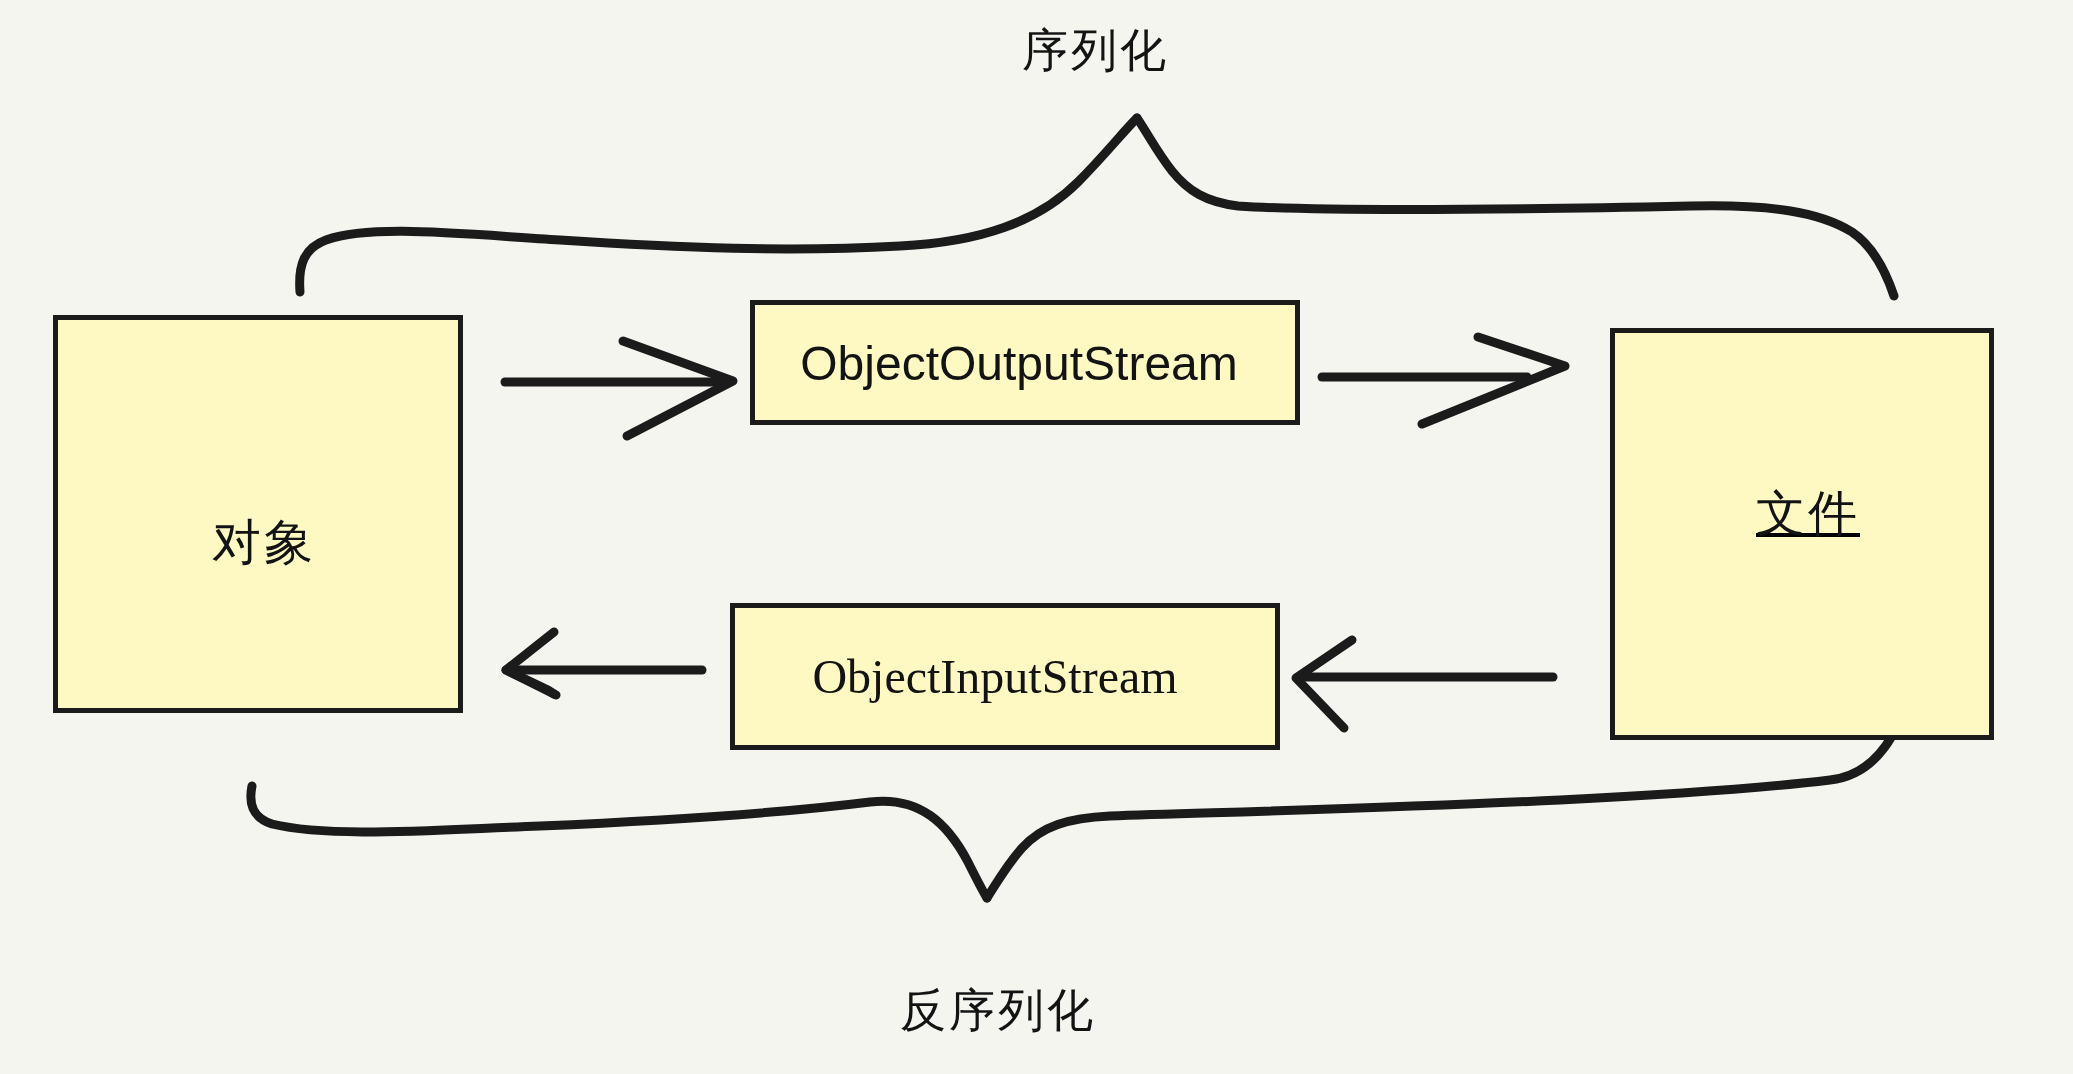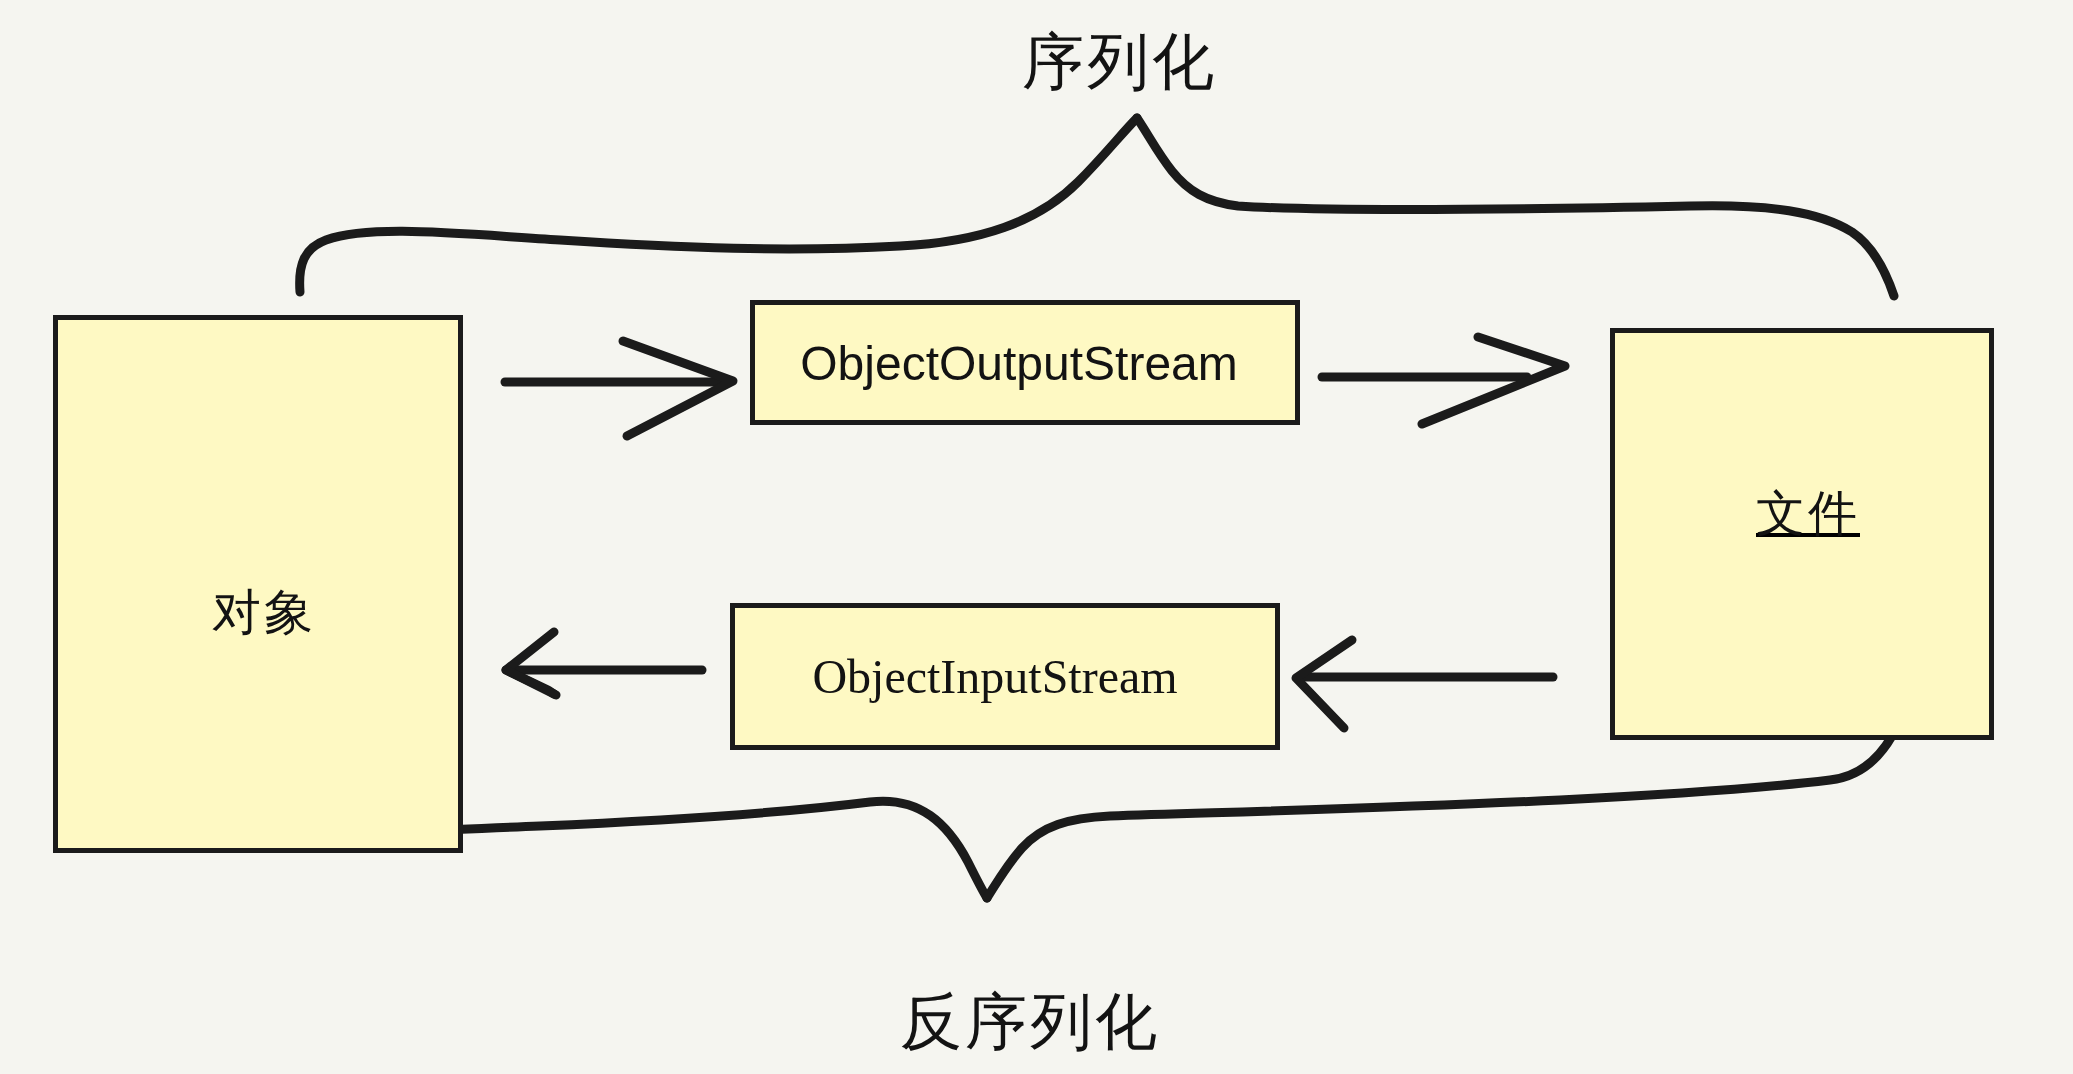--- a/index.html
+++ b/index.html
@@ -39,21 +39,21 @@
   .node-label {
     color: #131313;
     line-height: 1.1;
     white-space: nowrap;
     text-align: center;
   }
   #object-box {
     left: 53px;
     top: 315px;
     width: 410px;
-    height: 538px;
+    height: 398px;
     align-items: center;
   }
   #object-box .node-label {
     font-size: 49px;
     letter-spacing: 3px;
     transform: translate(6px, 29px);
   }
   #file-box {
     left: 1610px;
     top: 328px;
@@ -85,21 +85,21 @@
     font-family: Liberation Serif, serif;
   }
   #ois-box .node-label {
     font-size: 48px;
     letter-spacing: 0px;
     transform: translate(-10px, 1px);
   }
   .free-label {
     position: absolute;
     color: #131313;
-    font-size: 62px;
+    font-size: 46px;
     letter-spacing: 3px;
     white-space: nowrap;
   }
   #serialize-label {
     left: 1022px;
     top: 20px;
   }
   #deserialize-label {
     left: 900px;
     top: 980px;

